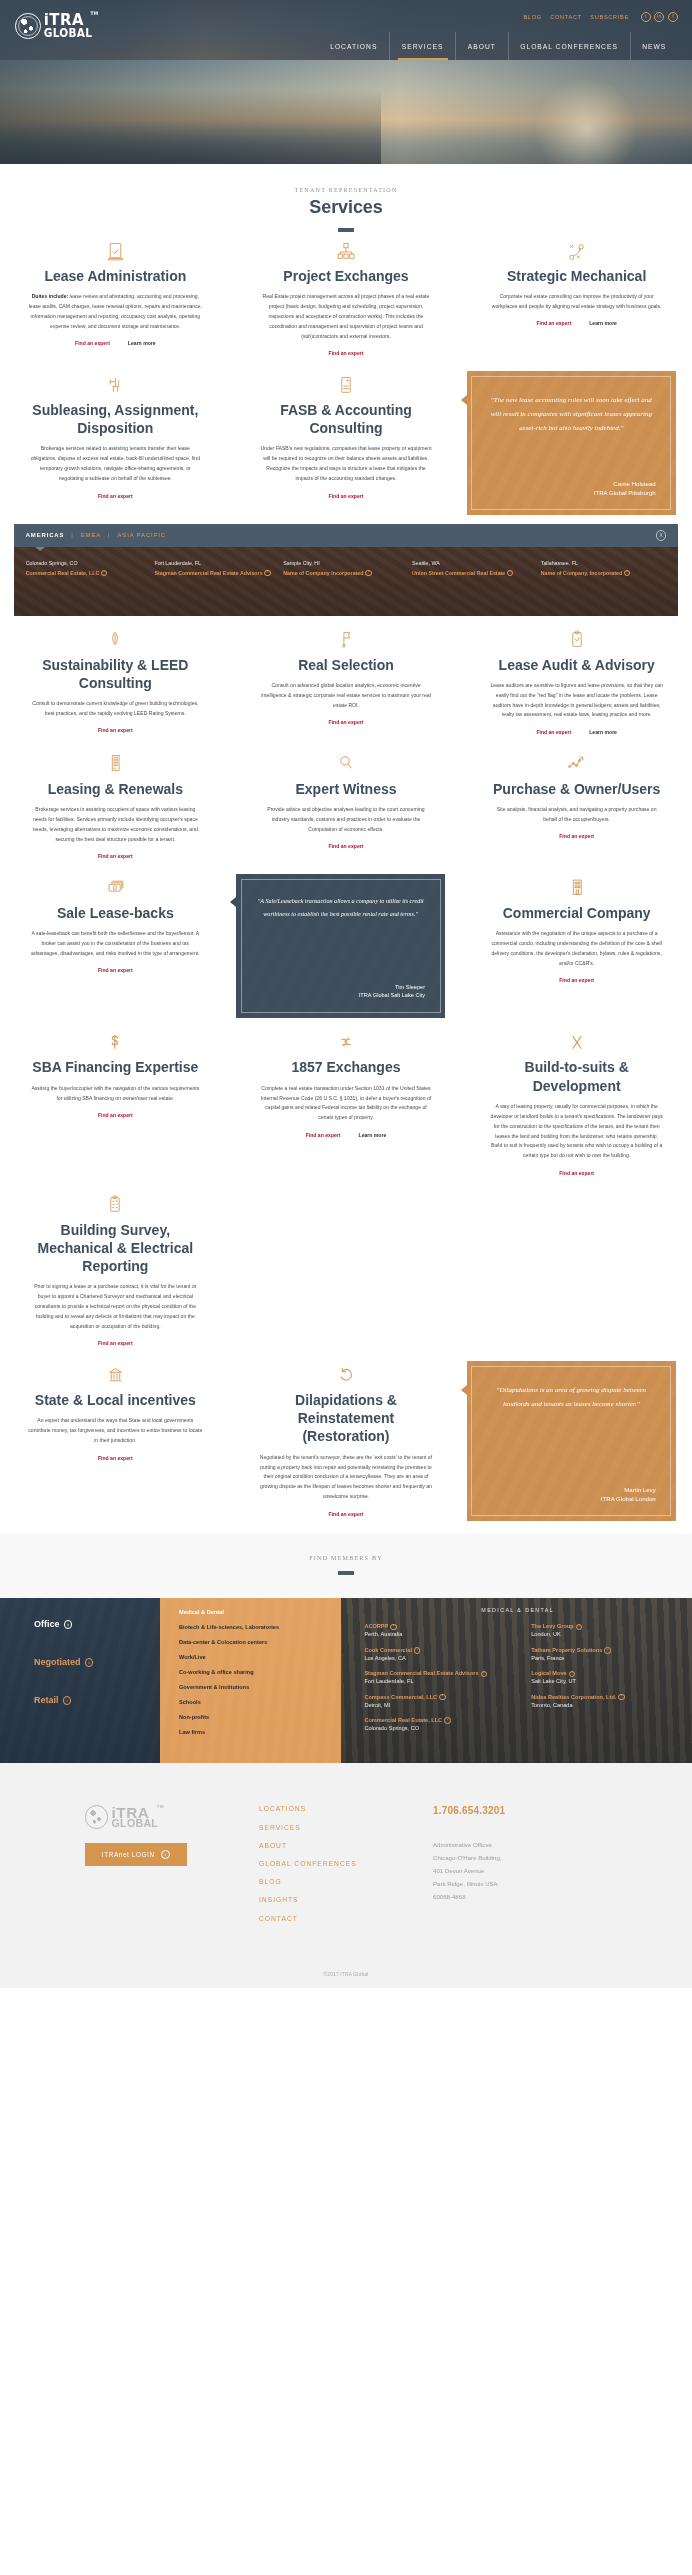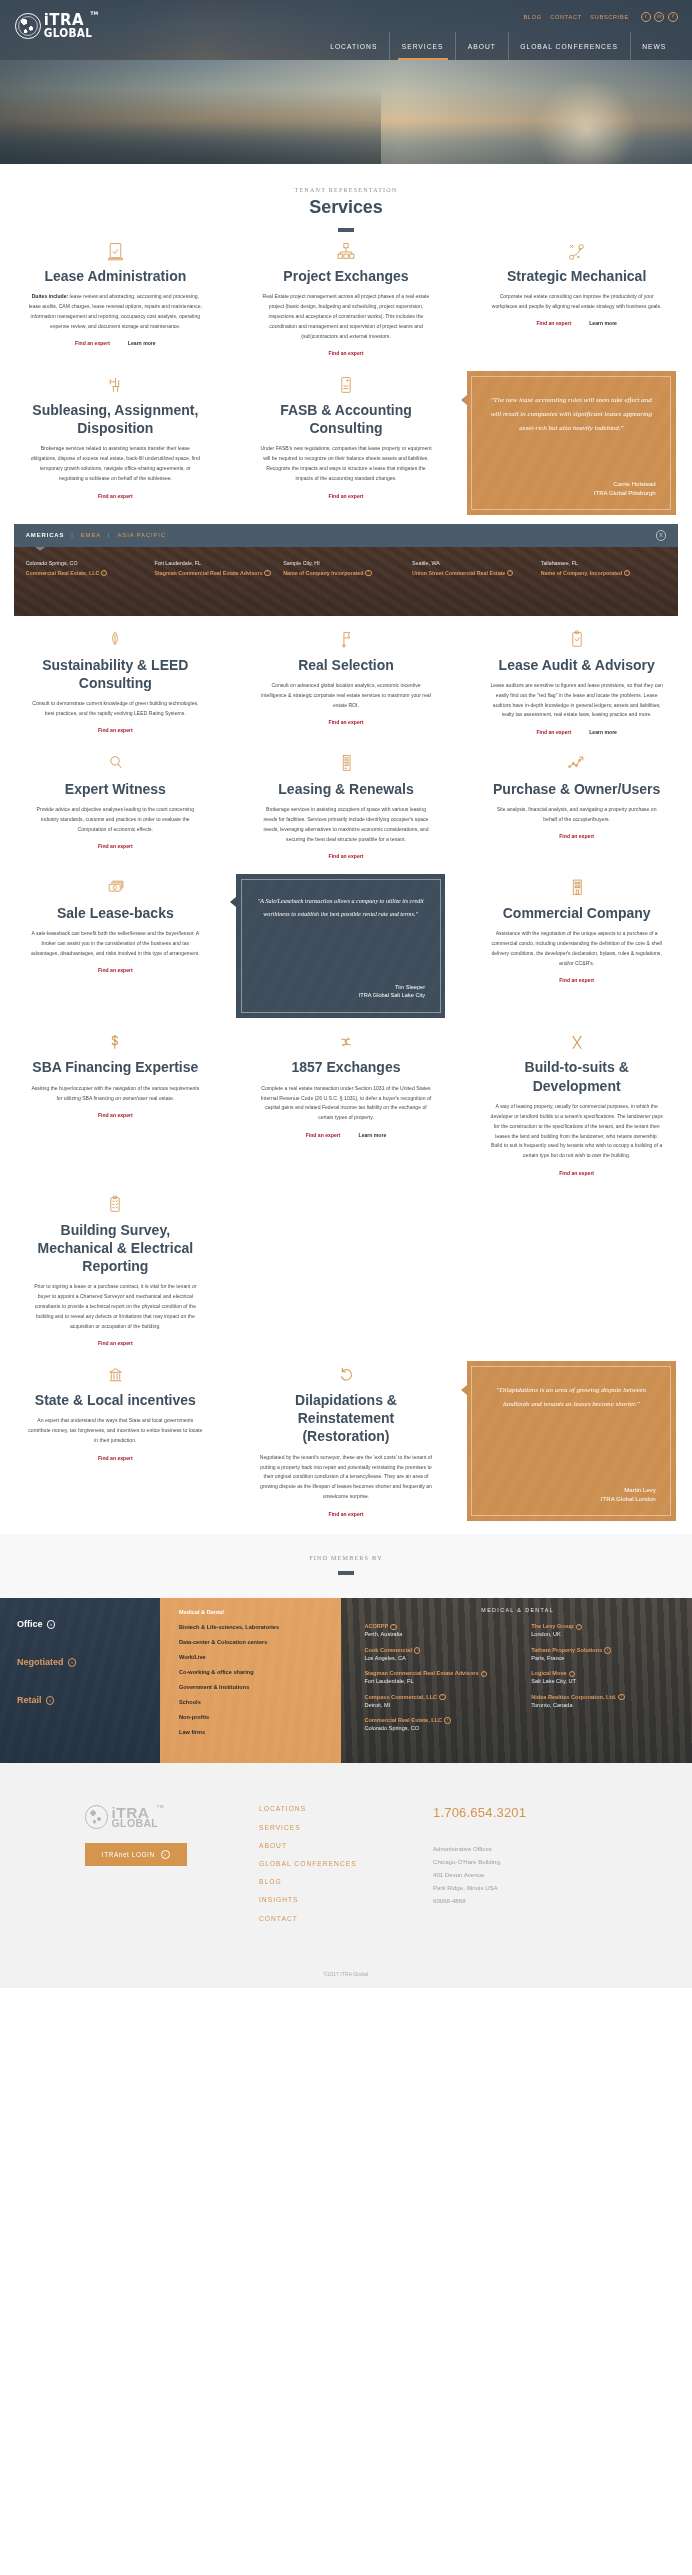--- a/index.html
+++ b/index.html
@@ -246,21 +246,21 @@
 
   
   .pa-head { background:#f8f8f8; text-align:center; padding:21px 0 23.4px; }
   .pa-panel { display:grid; grid-template-columns: 160px 181px 351px; height:165px; }
   .pa-left {
     position:relative;
     background:
       linear-gradient(rgba(42,56,72,.78), rgba(34,46,60,.86)),
       repeating-linear-gradient(104deg, #4a5c70 0 6.4px, #3a4a5c 6.4px 14px),
       #35475a;
-    padding:21px 0 0 17px;
+    padding:21px 0 0 34px;
   }
   .pa-cat {
     font-size:9px; font-weight:700; margin-bottom:28px;
     display:flex; align-items:center; gap:4.3px; cursor:pointer;
   }
   .pa-cat.on { color:#fff; }
   .pa-cat.off { color:#dd9a5e; }
   .pa-cat .arrow {
     width:8.5px;height:8.5px;border-radius:50%;border:0.7px solid currentColor;
     display:inline-flex;align-items:center;justify-content:center;font-size:4.8px;
@@ -322,21 +322,21 @@
     font-size:6.4px; letter-spacing:0.6px; cursor:pointer;
   }
   .login-btn .arrow {
     width:9.6px;height:9.6px;border-radius:50%;border:0.7px solid #fff;
     display:inline-flex;align-items:center;justify-content:center;font-size:5.3px;
   }
   .f-nav a {
     display:block; color:#d4954f; font-size:6.7px; letter-spacing:1px;
     text-decoration:none; margin-bottom:11.2px;
   }
-  .f-phone { color:#d4954f; font-size:13px; font-weight:400; margin-bottom:23px; letter-spacing:0.2px;}
+  .f-phone { color:#d4954f; font-size:10px; font-weight:700; margin-bottom:23px; letter-spacing:0.2px;}
   .f-addr { color:#a0a0a0; font-size:6.1px; line-height:2.1; }
   .copyright { text-align:center; color:#a8a8a8; font-size:4.8px; margin-top:39px; letter-spacing:0.2px;}
 
   .divider { height:0.5px; background:#e8e8e8; margin:7.5px 0 0; }
 </style>
 </head>
 <body>
 
 <div class="header">
   <div class="header-photo"></div>
@@ -556,41 +556,41 @@
       <div class="svc-links">
         <span class="link-find">Find an expert</span>
         <span class="link-more">Learn more</span>
       </div>
     </div>
   </div>
 
   <div class="svc-row">
     <div class="svc">
       <div class="svc-icon">
+        <svg width="12.8" height="20" viewBox="0 0 24 38" fill="none" stroke="currentColor" stroke-width="1.5">
+          <rect x="6" y="3" width="13" height="28"></rect>
+          <path d="M8 7h9M8 10h9M8 13h9M8 16h9M8 19h9M8 22h9M8 27h6"></path>
+        </svg>
+      </div>
+      <div class="svc-title">Leasing &amp; Renewals</div>
+      <div class="svc-body">Brokerage services in assisting occupiers of space with various leasing needs for facilities. Services primarily include identifying occupier's space needs, leveraging alternatives to maximize economic considerations, and securing the best deal structure possible for a tenant.</div>
+      <div class="svc-links">
+        <span class="link-find">Find an expert</span>
+      </div>
+    </div>
+
+    <div class="svc">
+      <div class="svc-icon">
         <svg width="15" height="20" viewBox="0 0 28 38" fill="none" stroke="currentColor" stroke-width="1.8">
           <circle cx="13" cy="13" r="8"></circle>
             <path d="M19 19l6 8"></path>
         </svg>
       </div>
       <div class="svc-title">Expert Witness</div>
       <div class="svc-body">Provide advice and objective analyses leading to the court concerning industry standards, customs and practices in order to evaluate the Computation of economic effects.</div>
-      <div class="svc-links">
-        <span class="link-find">Find an expert</span>
-      </div>
-    </div>
-
-    <div class="svc">
-      <div class="svc-icon">
-        <svg width="12.8" height="20" viewBox="0 0 24 38" fill="none" stroke="currentColor" stroke-width="1.5">
-          <rect x="6" y="3" width="13" height="28"></rect>
-          <path d="M8 7h9M8 10h9M8 13h9M8 16h9M8 19h9M8 22h9M8 27h6"></path>
-        </svg>
-      </div>
-      <div class="svc-title">Leasing &amp; Renewals</div>
-      <div class="svc-body">Brokerage services in assisting occupiers of space with various leasing needs for facilities. Services primarily include identifying occupier's space needs, leveraging alternatives to maximize economic considerations, and securing the best deal structure possible for a tenant.</div>
       <div class="svc-links">
         <span class="link-find">Find an expert</span>
       </div>
     </div>
 
     <div class="svc">
       <div class="svc-icon">
         <svg width="18" height="20" viewBox="0 0 34 38" fill="none" stroke="currentColor" stroke-width="1.8">
           <path d="M3 24l7-6 6 4 6-10 4-4"></path>
             <circle cx="3" cy="24" r="2"></circle>

